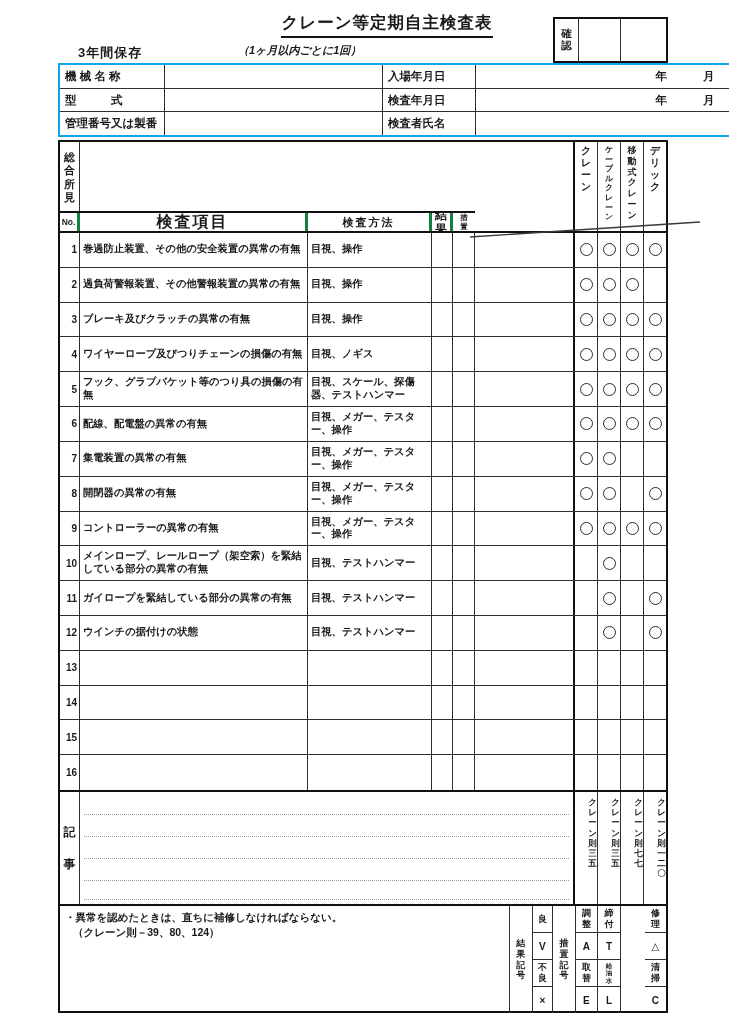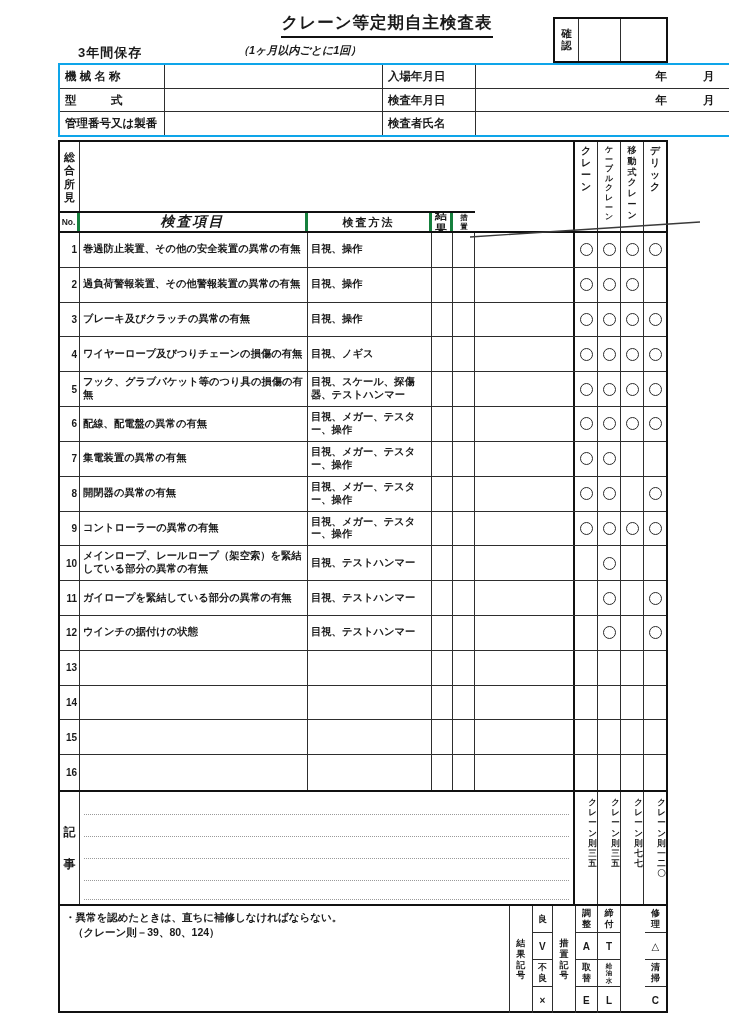--- a/index.html
+++ b/index.html
@@ -40,21 +40,21 @@
   .tall-gap { position:absolute; left:415px; top:0; width:100px; height:89px; border-right:2px solid #111; }
   .crane-col { position:absolute; top:0; height:89px; display:flex; justify-content:center; padding-top:3px;
                border-right:1px solid #2e2e2e; overflow:hidden; }
   .cc0 { left:515px; width:23px; font-size:10px; }
   .cc1 { left:538px; width:23px; font-size:8px; }
   .cc2 { left:561px; width:23px; font-size:9px; }
   .cc3 { left:584px; width:22px; font-size:10px; border-right:none; }
   .header-row { position:absolute; left:0; top:71px; width:415px; height:18px; display:flex; }
   .h-cell { border-right:3px solid #15803d; display:flex; align-items:center; justify-content:center; overflow:hidden; }
   .h-no { width:20px; font-size:8.5px; }
-  .h-item { width:228px; font-size:14px; letter-spacing:2px;font-style:italic; }
+  .h-item { width:228px; font-size:16px; letter-spacing:2px; }
   .h-method { width:124px; font-size:11px; letter-spacing:2px; }
   .h-result { width:21px; font-size:12px; }
   .h-measure { width:22px; font-size:7.5px; border-right:none; }
   .header-bline { position:absolute; left:0; top:89px; width:606px; height:2px; background:#111; }
   
   .body-rows { position:absolute; left:0; top:91px; width:606px; height:557px; display:flex; flex-direction:column; }
   .brow { height:34.8125px; display:flex; border-bottom:1px solid #2e2e2e; }
   .brow:last-child { border-bottom:none; }
   .cell { border-right:1px solid #2e2e2e; overflow:hidden; }
   .c-no { width:20px; display:flex; align-items:center; justify-content:flex-end; padding-right:2px; font-size:10px; }

